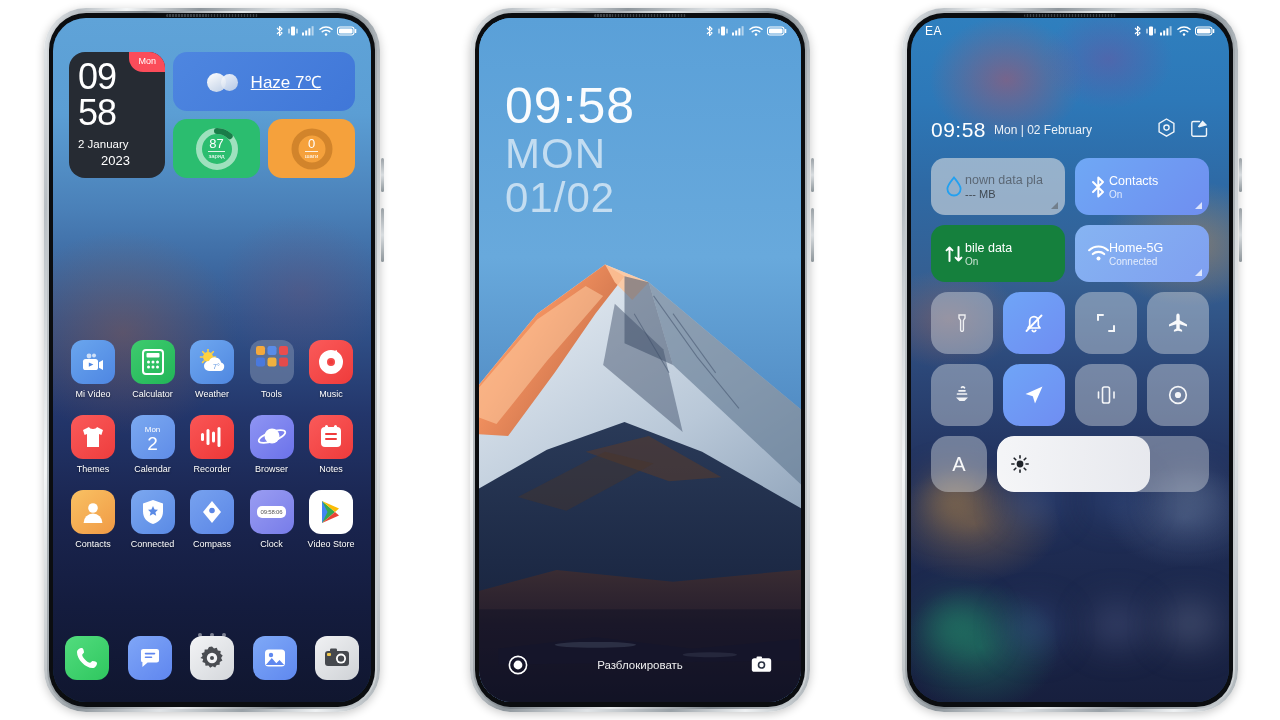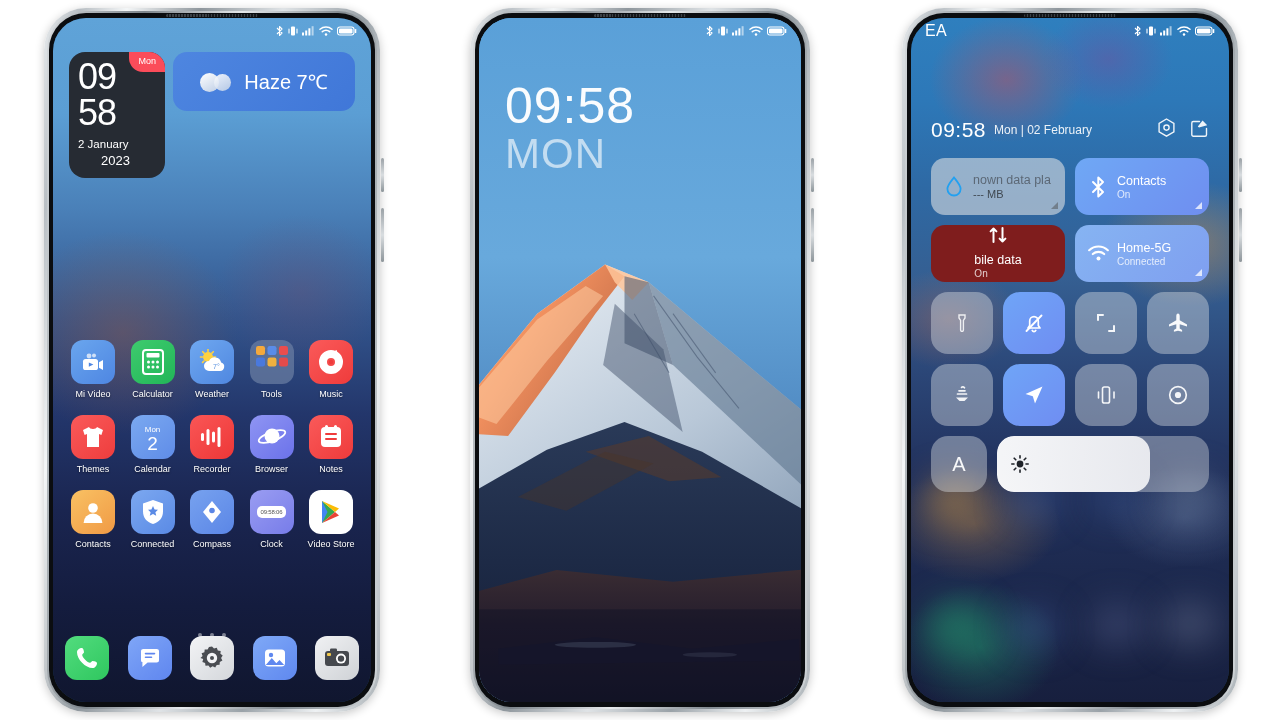--- a/index.html
+++ b/index.html
@@ -58,21 +58,21 @@
   
   .statusbar {
     position: absolute; top: 0; left: 0; right: 0;
     height: 26px;
     display: flex; align-items: center;
     padding: 0 14px;
     z-index: 12;
     color: #fff;
     font-size: 10px;
   }
-  .sb-left { flex: 1; letter-spacing: .4px; font-size: 16px; }
+  .sb-left { flex: 1; letter-spacing: .4px; font-size: 12px; }
   .sb-right { display: flex; align-items: center; gap: 4px; }
   .sb-right svg { display: block; }
 
   
   #phone1 { left: 44px; top: 8px; width: 336px; height: 704px; }
   .home-wall {
     position: absolute; inset: 0;
     background:
       radial-gradient(ellipse 170px 150px at 22% 46%, rgba(150,90,70,.42), transparent 68%),
       radial-gradient(ellipse 120px 110px at 78% 40%, rgba(120,80,110,.30), transparent 70%),
@@ -109,21 +109,21 @@
     display: flex; align-items: center; justify-content: center; gap: 10px;
     color: #fff;
   }
   .haze-ico { position: relative; width: 34px; height: 20px; }
   .haze-ico i {
     position: absolute; border-radius: 50%;
     background: linear-gradient(150deg,#ffffff,#bfcfe6);
   }
   .haze-ico i:nth-child(1){ width:19px;height:19px; left:0; top:1px; }
   .haze-ico i:nth-child(2){ width:17px;height:17px; left:14px; top:2px; opacity:.9; }
-  .w-weather span { font-size: 20px; }
+  .w-weather span { font-size: 17px; text-decoration: underline; }
   .wsmall { display: flex; gap: 8px; height: 59px; }
   .w-ring {
     flex: 1; border-radius: 14px;
     display: flex; align-items: center; justify-content: center;
   }
   .w-ring.green { background: #2bbd6f; }
   .w-ring.orange { background: #f5a13c; }
   .ringwrap { position: relative; width: 46px; height: 46px; }
   .ringwrap svg { position: absolute; inset: 0; }
   .ringtxt {
@@ -195,40 +195,40 @@
     z-index: 5;
   }
   .cc-time { color: #fff; font-size: 21px; letter-spacing: .5px; }
   .cc-date { color: rgba(255,255,255,.9); font-size: 12px; margin-left: 8px; }
   .cc-head-icons { margin-left: auto; display: flex; gap: 14px; align-items: center; }
 
   .cc-tiles { position: absolute; top: 140px; left: 20px; right: 20px; z-index: 5; }
   .cc-bigrow { display: flex; gap: 10px; margin-bottom: 10px; }
   .cc-big {
     flex: 1; height: 57px; border-radius: 14px;
-    display: flex; align-items: center; gap: 8px;
+    display: flex; align-items: center; gap: 0;
     padding: 0 12px;
     position: relative;
     overflow: hidden;
   }
   .cc-big .bico { width: 22px; display: flex; justify-content: center; flex: none; }
   .cc-big .btxt { overflow: hidden; }
   .cc-big .bt1 { color: #fff; font-size: 12.5px; white-space: nowrap; }
   .cc-big .bt2 { color: rgba(255,255,255,.78); font-size: 10px; margin-top: 1px; }
   .cc-big .corner {
     position: absolute; right: 7px; bottom: 6px;
     width: 0; height: 0;
     border-left: 7px solid transparent;
     border-bottom: 7px solid rgba(255,255,255,.75);
   }
   .t-grey { background: rgba(225,228,230,.58); }
   .t-grey .bt1 { color: rgba(60,65,70,.65); }
   .t-grey .bt2 { color: rgba(40,45,50,.8); font-size: 11px; }
   .t-blue { background: linear-gradient(135deg,#6fa8f5,#6f8ef0); }
-  .t-green { background: #7f1d1d; flex-direction: column; }
+  .t-green { background: #15803d; }
   .t-wifi { background: linear-gradient(135deg,#86b4f2,#7f9ff0); }
 
   .cc-smallrow { display: flex; gap: 10px; margin-bottom: 10px; }
   .cc-sq {
     flex: 1; aspect-ratio: 1/1; border-radius: 17px;
     background: rgba(220,224,228,.42);
     display: flex; align-items: center; justify-content: center;
   }
   .cc-sq.on { background: linear-gradient(140deg,#6fa5f7,#6f8df2); }
   .cc-bright-row { display: flex; gap: 10px; align-items: center; }
@@ -299,20 +299,45 @@
               <div class="dt">2 January</div>
               <div class="yr">2023</div>
             </div>
             <div class="wright">
               <div class="w-weather">
                 <div class="haze-ico">
                     <i></i>
                     <i></i>
                   </div>
                 <span>Haze 7℃</span>
+              </div>
+              <div class="wsmall">
+                <div class="w-ring green">
+                  <div class="ringwrap">
+                    <svg viewBox="0 0 46 46">
+                      <circle cx="23" cy="23" r="18" stroke="rgba(255,255,255,.55)" stroke-width="6" fill="none"></circle>
+                      <circle cx="23" cy="23" r="18" stroke="#1a7d49" stroke-width="6" fill="none" stroke-linecap="round" stroke-dasharray="14 200" transform="rotate(-90 23 23)"></circle>
+                    </svg>
+                    <div class="ringtxt">
+                      <div class="num">87</div>
+                      <div class="lbl">заряд</div>
+                    </div>
+                  </div>
+                </div>
+                <div class="w-ring orange">
+                  <div class="ringwrap">
+                    <svg viewBox="0 0 46 46">
+                      <circle cx="23" cy="23" r="17" stroke="rgba(180,110,30,.55)" stroke-width="7" fill="none"></circle>
+                    </svg>
+                    <div class="ringtxt">
+                      <div class="num">0</div>
+                      <div class="lbl">шаги</div>
+                    </div>
+                  </div>
+                </div>
               </div>
             </div>
           </div>
         </div>
 
         <div class="appgrid">
 
           <div class="approw">
             <div class="app">
               <div class="ico" style="background:linear-gradient(140deg,#6aa6ee,#4e86e2);">
@@ -617,22 +642,40 @@
                 <rect x="0.5" y="2" width="16.5" height="8" rx="2.4" stroke="#fff" stroke-width="1.1" fill="none"></rect>
                 <rect x="2" y="3.4" width="13.5" height="5.2" rx="1.4" fill="#fff"></rect>
                 <path d="M18.6 4.6v2.8" stroke="#fff" stroke-width="1.4" stroke-linecap="round"></path>
               </svg>
           </div>
         </div>
 
         <div class="lock-time">
           <div class="t1">09:58</div>
           <div class="t2">MON</div>
-        </div>
-
+          <div class="t3">01/02</div>
+        </div>
+
+        <div class="lock-bottom">
+          <div class="lk-btn">
+            <svg width="20" height="20" viewBox="0 0 20 20">
+                <circle cx="10" cy="10" r="8.6" stroke="#fff" stroke-width="1.6" fill="none"></circle>
+                <circle cx="10" cy="10" r="4.4" fill="#fff"></circle>
+              </svg>
+          </div>
+          <div class="hint">Разблокировать</div>
+          <div class="lk-btn">
+            <svg width="21" height="18" viewBox="0 0 21 18">
+                <rect x="0.8" y="2.2" width="19.4" height="13.6" rx="2.6" fill="#fff"></rect>
+                <rect x="5.5" y="0.5" width="5.5" height="2.6" rx="1" fill="#fff"></rect>
+                <circle cx="10.5" cy="9" r="3.8" fill="#2a3243"></circle>
+                <circle cx="10.5" cy="9" r="2.2" fill="#fff"></circle>
+              </svg>
+          </div>
+        </div>
       </div>
     </div>
   </div>
 </div>
 
 <div class="phone" id="phone3">
   <div class="btn-side" style="right:-4px;top:150px;height:34px;"></div>
   <div class="btn-side" style="right:-4px;top:200px;height:54px;"></div>
   <div class="phone-inner">
     <div class="bezel">

